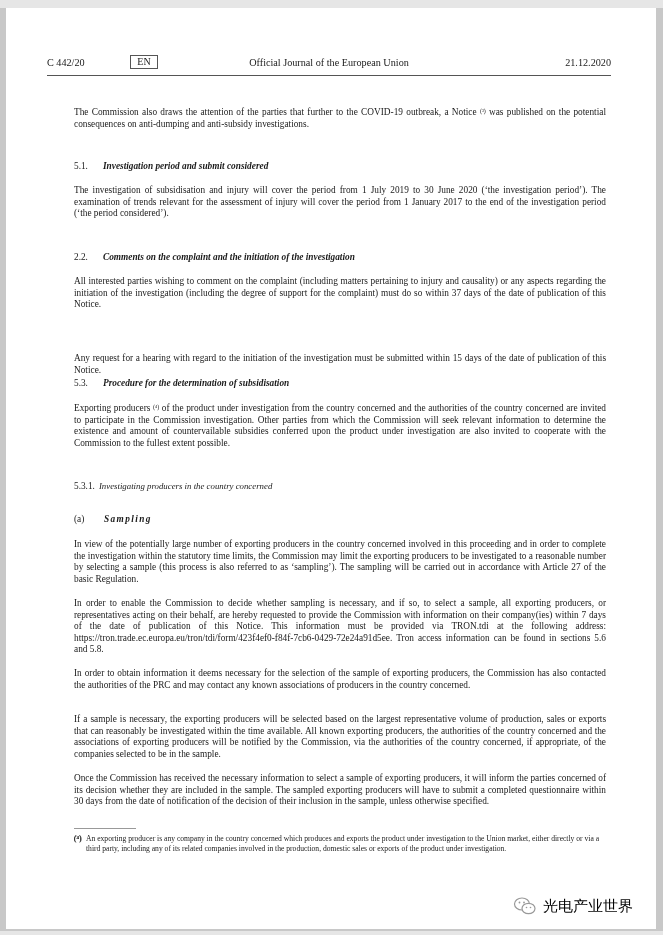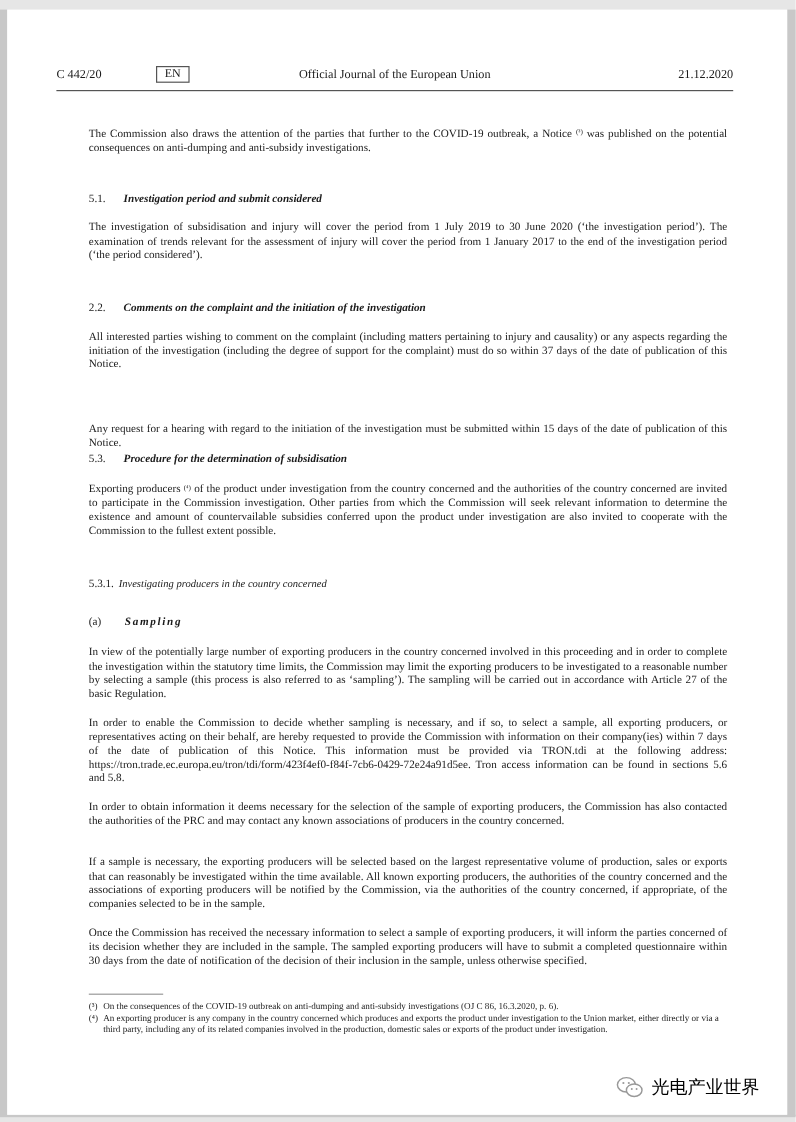--- a/index.html
+++ b/index.html
@@ -105,21 +105,20 @@
   <p class="p" style="top:668px;">In order to obtain information it deems necessary for the selection of the sample of exporting producers, the Commission has also contacted the authorities of the PRC and may contact any known associations of producers in the country concerned.</p>
   <p class="p" style="top:714px;">If a sample is necessary, the exporting producers will be selected based on the largest representative volume of production, sales or exports that can reasonably be investigated within the time available. All known exporting producers, the authorities of the country concerned and the associations of exporting producers will be notified by the Commission, via the authorities of the country concerned, if appropriate, of the companies selected to be in the sample.</p>
   <p class="p" style="top:773px;">Once the Commission has received the necessary information to select a sample of exporting producers, it will inform the parties concerned of its decision whether they are included in the sample. The sampled exporting producers will have to submit a completed questionnaire within 30 days from the date of notification of the decision of their inclusion in the sample, unless otherwise specified.</p>
 </div>
 
 <div class="fn-rule"></div>
 
 <div class="footnotes">
   <p class="fn">
     <span class="mark">(³)</span>
-    <span>On the consequences of the COVID-19 outbreak on anti-dumping and anti-subsidy investigations (OJ C 86, 16.3.2020, p. 6).</span>
   </p>
   <p class="fn">
     <span class="mark">(⁴)</span>
     <span>An exporting producer is any company in the country concerned which produces and exports the product under investigation to the Union market, either directly or via a third party, including any of its related companies involved in the production, domestic sales or exports of the product under investigation.</span>
   </p>
 </div>
 
 <div class="watermark">
   <span>
     <svg width="24" height="20" viewBox="0 0 24 20">

